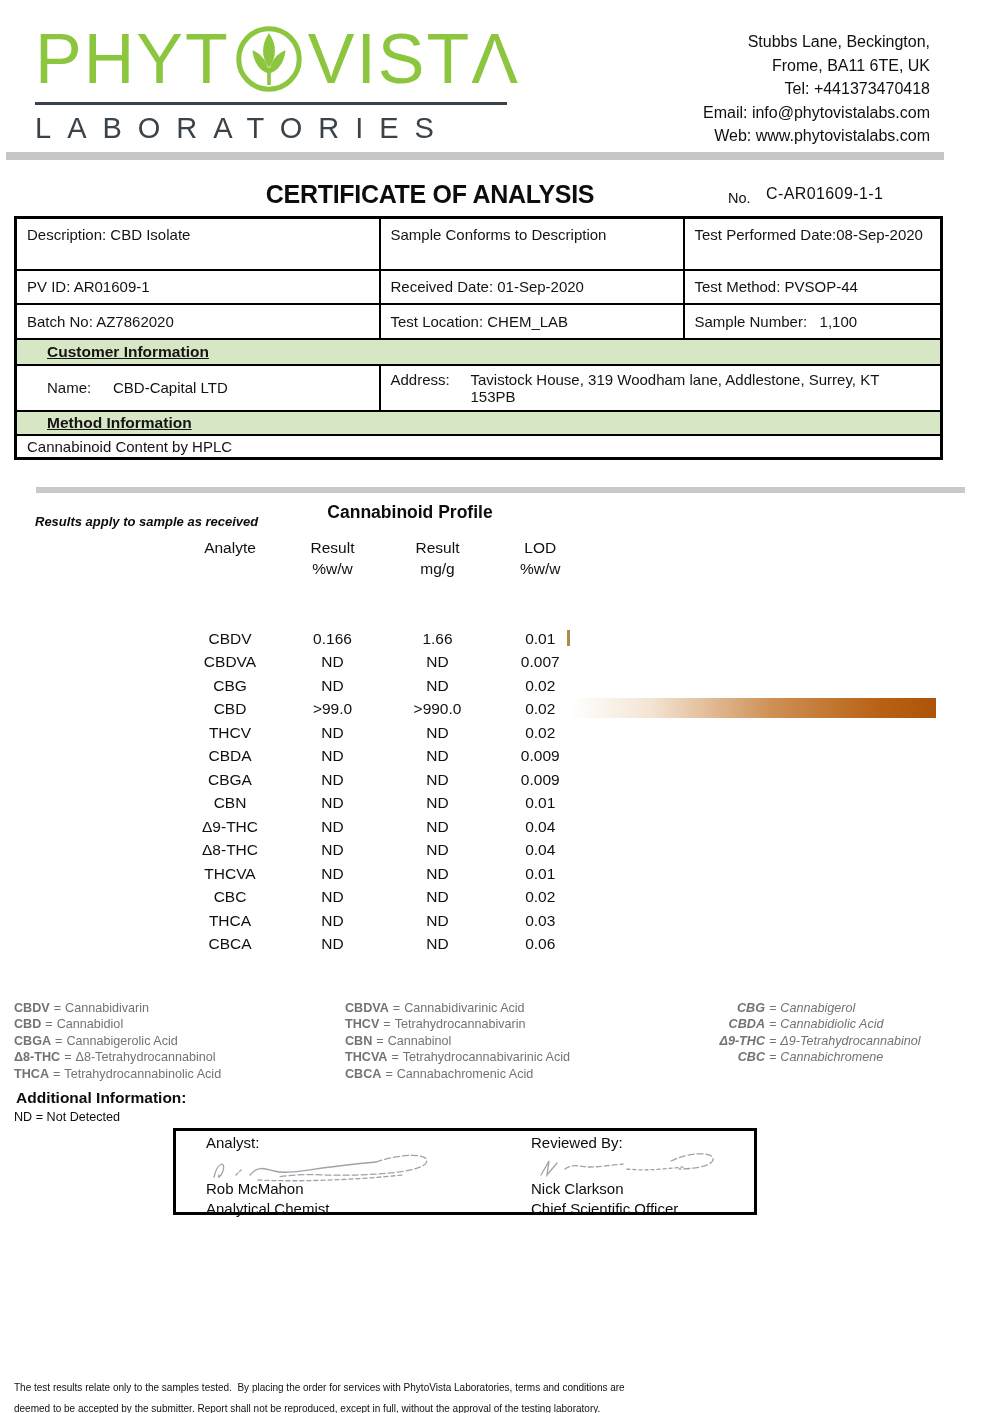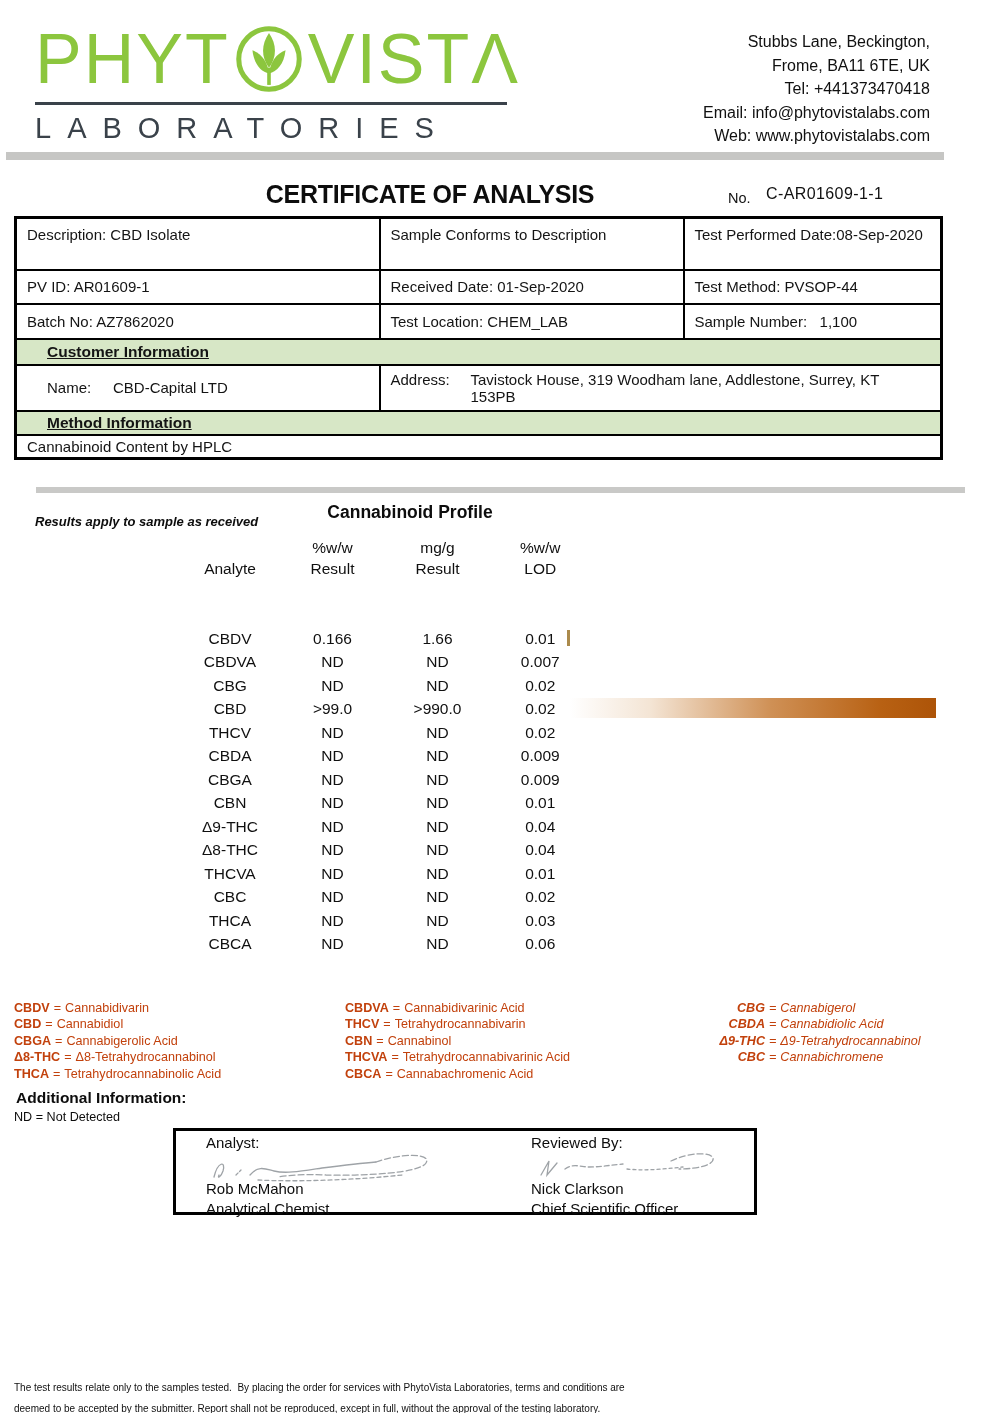--- a/index.html
+++ b/index.html
@@ -46,21 +46,21 @@
   .profile-title { left:250px; top:502px; width:320px; text-align:center; font-size:17.5px; font-weight:bold; color:#0d0d0d; }
   table.profile { left:150px; top:537px; position:absolute; border-collapse:collapse; table-layout:fixed; font-size:15.5px; color:#101010; }
   table.profile td { text-align:center; white-space:nowrap; overflow:visible; height:23.5px; padding:0; }
   table.profile tr.head td { height:21px; }
   table.profile tr.spacer td { height:48px; }
   .grad-bar { left:570px; top:698px; width:366px; height:20px;
     background:linear-gradient(90deg, rgba(255,255,255,0) 0%, rgba(230,196,160,0.45) 22%, #cf9055 55%, #b86113 85%, #ad5408 100%); }
   .cursor-mark { left:567px; top:630px; width:3px; height:16px; background:#ab8a4c; }
 
   
-  .legend { top:1000px; font-size:12.6px; line-height:16.4px; color:#c2410c; }
+  .legend { top:1000px; font-size:12.6px; line-height:16.4px; color:#737373; }
   .legend .line { white-space:nowrap; }
   .legend b { font-weight:bold; }
   .legend .eq { margin:0 4px; }
   .legend-c1 { left:14px; }
   .legend-c2 { left:345px; }
   .legend-c3 { left:705px;font-style:italic; }
   .legend-c3 b { display:inline-block; width:60px; text-align:right; }
 
   .add-info { left:16px; top:1089px; font-size:15.5px; font-weight:bold; color:#0d0d0d; }
   .nd-note { left:14px; top:1110px; font-size:12.6px; color:#0d0d0d; }
@@ -169,30 +169,30 @@
 
 <table class="profile">
   <colgroup>
       <col style="width:160px">
       <col style="width:45px">
       <col style="width:165px">
       <col style="width:40px">
     </colgroup>
   <tbody>
       <tr class="head">
+    <td>Analyte</td>
+    <td>Result</td>
+    <td>Result</td>
+    <td>LOD</td>
+  </tr>
+  <tr class="head">
     <td></td>
     <td>%w/w</td>
     <td>mg/g</td>
     <td>%w/w</td>
-  </tr>
-  <tr class="head">
-    <td>Analyte</td>
-    <td>Result</td>
-    <td>Result</td>
-    <td>LOD</td>
   </tr>
   <tr class="spacer">
         <td colspan="4"></td>
       </tr>
   <tr>
         <td>CBDV</td>
         <td>0.166</td>
         <td>1.66</td>
         <td>0.01</td>
       </tr>

